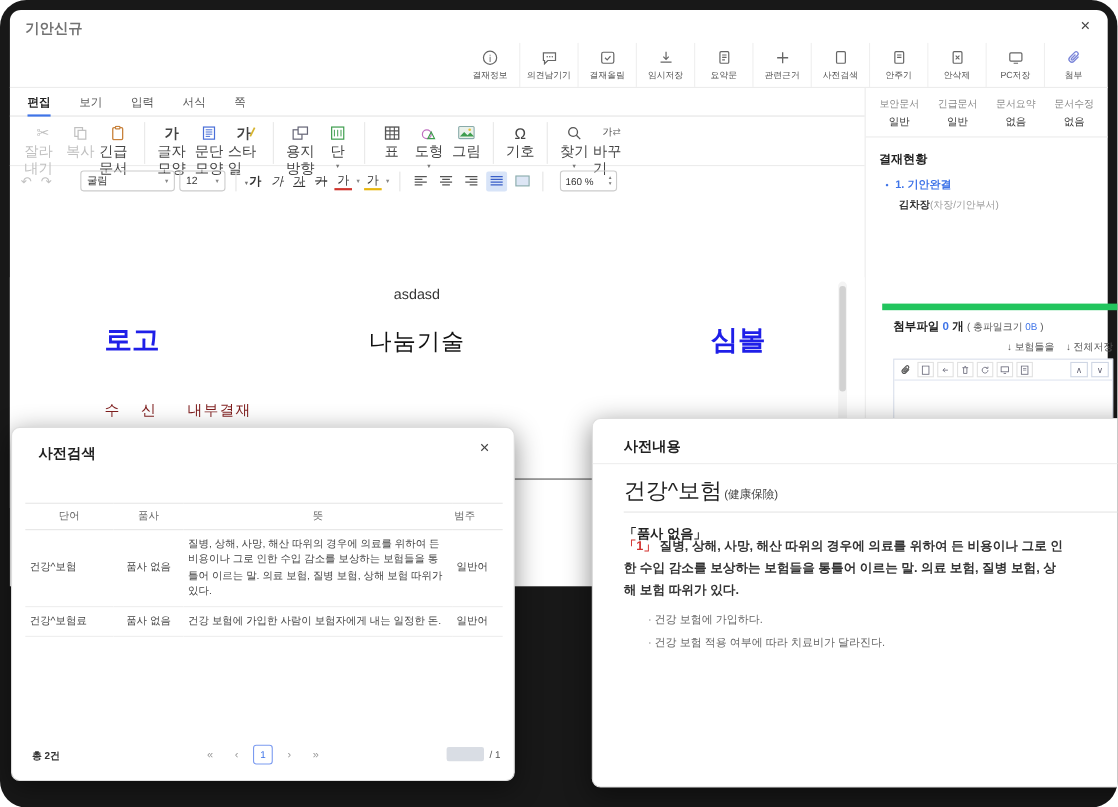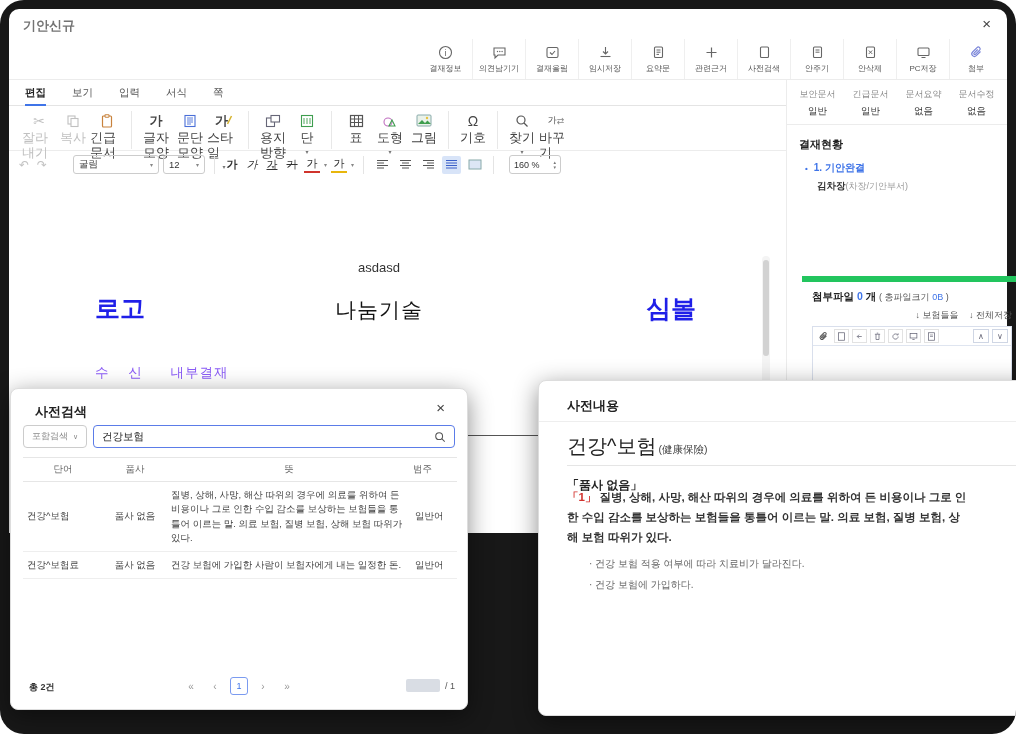--- a/index.html
+++ b/index.html
@@ -79,21 +79,21 @@
   .align-btn.active { background:#d8e4f8; }
   .zoom-box { width:52px; height:19px; border:1px solid #ccc; border-radius:3px; font-size:9px; color:#333; display:flex; align-items:center; justify-content:space-between; padding:0 4px; margin-left:6px; }
   .zoom-box .steppers { display:flex; flex-direction:column; font-size:5px; color:#777; line-height:1; }
 
   
   .canvas { position:absolute; left:0; top:172px; width:777px; height:281px; background:#fff; overflow:hidden; }
   .doc-note { position:absolute; left:0; top:8px; width:740px; text-align:center; font-size:13px; color:#333; }
   .doc-logo { position:absolute; left:86px; top:40px; font-size:25px; font-weight:bold; color:#1f1fe8; }
   .doc-company { position:absolute; left:0; top:44px; width:740px; text-align:center; font-size:21px; color:#111; letter-spacing:1px; }
   .doc-symbol { position:absolute; right:90px; top:40px; font-size:25px; font-weight:bold; color:#1f1fe8; }
-  .doc-line { position:absolute; font-size:13.5px; color:#8b5cf6; letter-spacing:1px;text-align:right; }
+  .doc-line { position:absolute; font-size:13.5px; color:#7f1d1d; letter-spacing:1px;text-align:right; }
   .doc-field-label { letter-spacing:8px; }
   .title-rule { position:absolute; left:80px; top:183px; width:668px; height:1px; background:#555; }
   .cursor-mark { position:absolute; left:80px; top:190px; width:4px; height:9px; background:#b22; transform:skewX(-12deg); }
   .doc-body-line { position:absolute; left:98px; top:190px; font-size:12.5px; color:#222; text-decoration:underline; }
   .v-scroll { position:absolute; right:16px; top:4px; width:8px; height:270px; background:#f4f4f4; border-radius:4px; }
   .v-thumb { position:absolute; left:1px; top:4px; width:6px; height:96px; background:#d2d2d2; border-radius:3px; }
 
   
   .popup { position:absolute; background:#fff; border:1px solid #ddd; border-radius:8px; box-shadow:0 6px 24px rgba(0,0,0,.45); }
   .pp-title { font-size:13px; font-weight:bold; color:#222; }
@@ -553,33 +553,20 @@
         <div class="v-scroll">
           <div class="v-thumb"></div>
         </div>
       </div>
     </div>
   </div>
 
   <div class="popup" id="dict-search">
     <span class="pp-title">사전검색</span>
     <span class="pp-close">×</span>
-    <div class="search-row">
-      <div class="filter-sel">
-        <span>포함검색</span>
-          <span style="font-size:7px;">∨</span>
-      </div>
-      <div class="search-input">
-        <span class="q">건강보험</span>
-        <svg width="12" height="12" viewBox="0 0 14 14">
-            <circle cx="6" cy="6" r="4" fill="none" stroke="#555" stroke-width="1.2"></circle>
-            <path d="M9 9l3.5 3.5" stroke="#555" stroke-width="1.2"></path>
-          </svg>
-      </div>
-    </div>
     <table class="dict-table">
       <thead>
         <tr>
           <th class="c-word">단어</th>
           <th class="c-pos">품사</th>
           <th>뜻</th>
           <th class="c-cat">범주</th>
         </tr>
       </thead>
       <tbody>
@@ -620,17 +607,17 @@
     <div class="dc-headword">
       <span>건강^보험</span><span class="hanja">(健康保險)</span>
     </div>
     <div class="dc-rule2"></div>
     <div class="dc-pos">「품사 없음」</div>
     <div class="dc-def">
       <span class="sn">「1」</span>
       <span>질병, 상해, 사망, 해산 따위의 경우에 의료를 위하여 든 비용이나 그로 인한 수입 감소를 보상하는 보험들을 통틀어 이르는 말. 의료 보험, 질병 보험, 상해 보험 따위가 있다.</span>
     </div>
     <div class="dc-ex">
+      <div>· 건강 보험에 가입하다.</div>
       <div>· 건강 보험 적용 여부에 따라 치료비가 달라진다.</div>
-      <div>· 건강 보험에 가입하다.</div>
     </div>
   </div>
 </div>
 
 </body></html>

